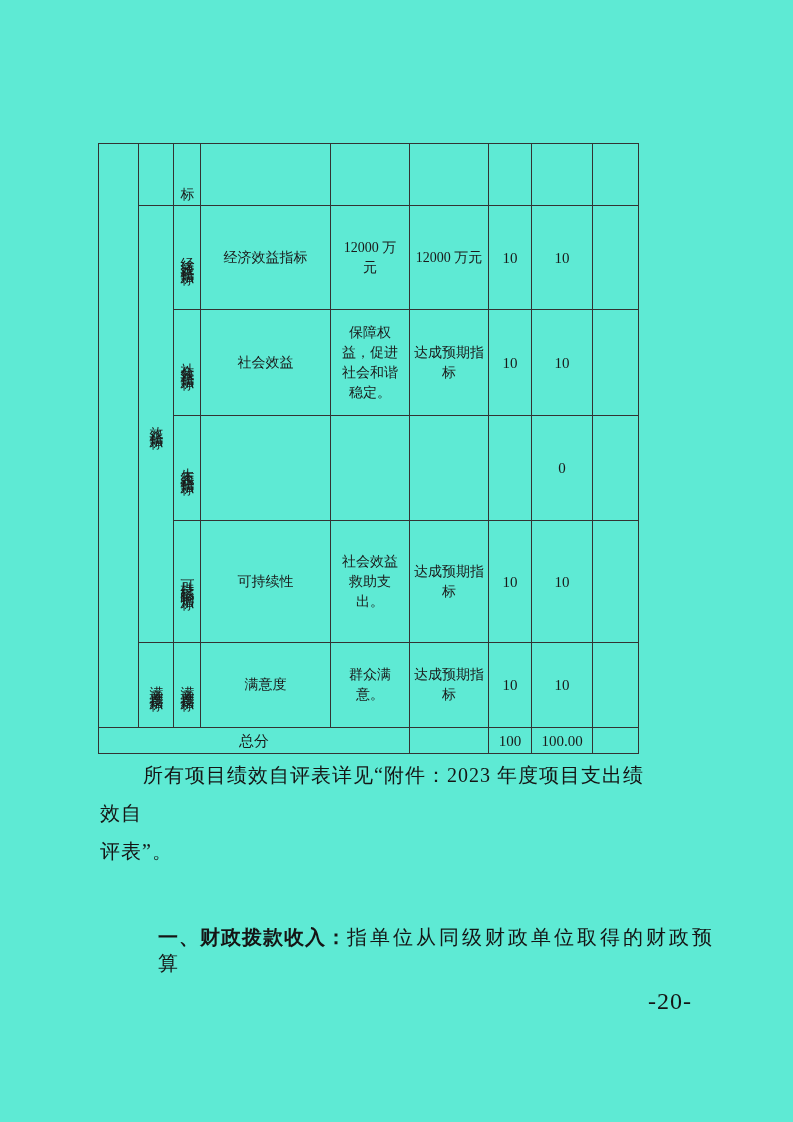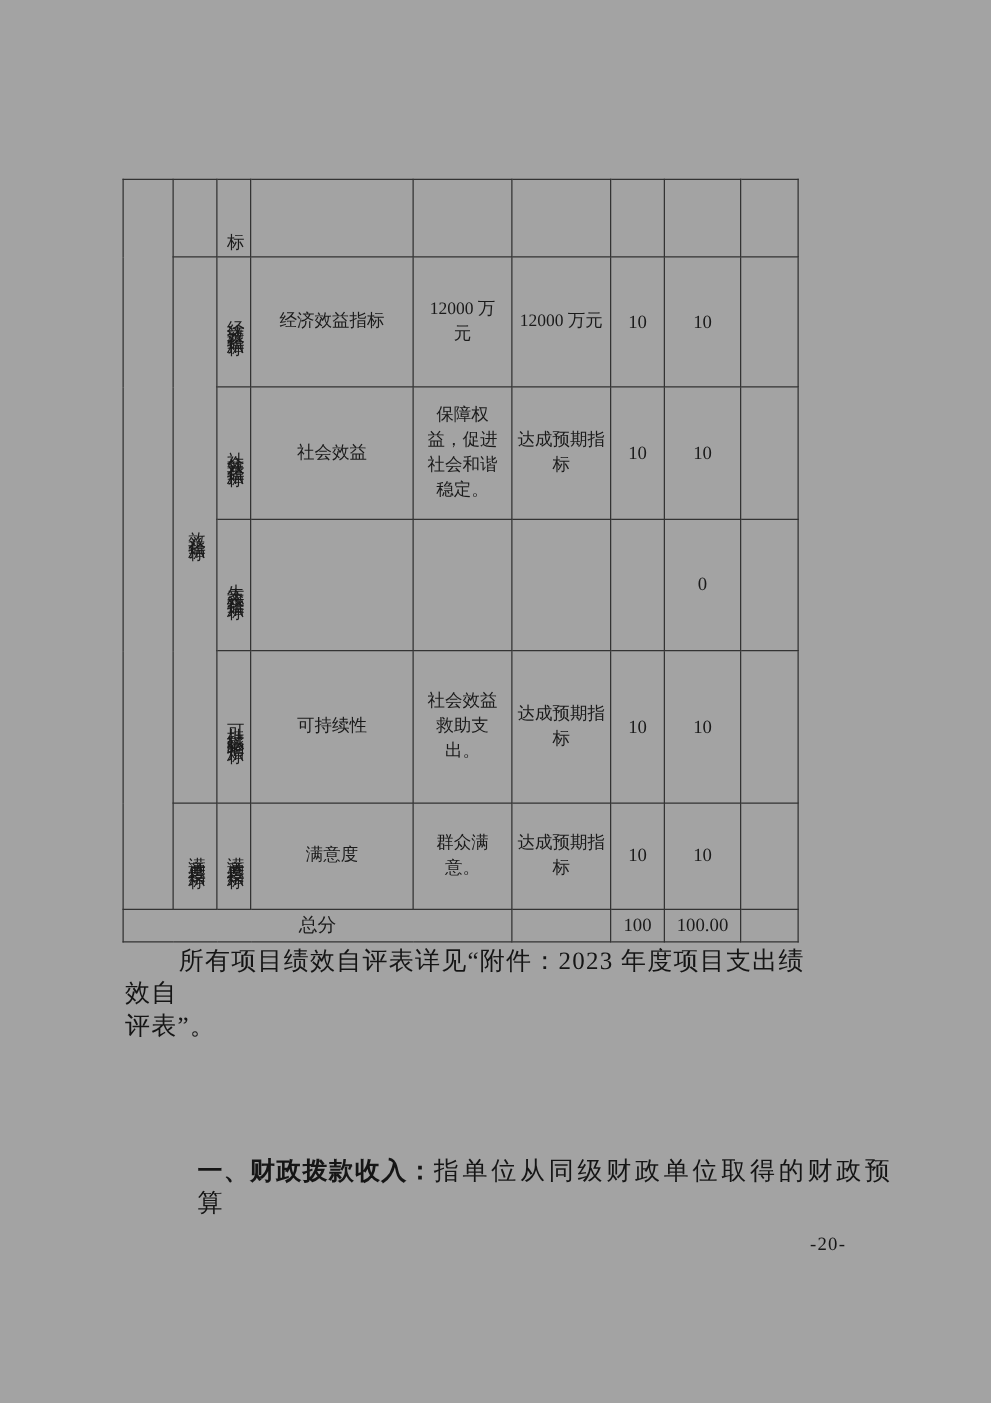--- a/index.html
+++ b/index.html
@@ -1,18 +1,18 @@
 <!DOCTYPE html>
 <html><head>
 <meta charset="utf-8">
 <style>
   * { margin:0; padding:0; box-sizing:border-box; }
   html,body { background:#ffffff; }
   .page {
-    position:relative; width:793px; height:1122px; background:#a3a3a3;
+    position:relative; width:793px; height:1122px; background:#5eead4;
     font-family:"Liberation Serif","DejaVu Serif",serif; color:#1a1a1a;
     overflow:hidden;
   }
   
   .tbl-wrap { position:absolute; left:98px; top:143px; }
   table.perf {
     border-collapse:collapse; table-layout:fixed;
     width:540px; height:610px;
     font-size:14px; line-height:20px;
   }
@@ -28,40 +28,40 @@
   .vtext {
     writing-mode:vertical-rl; text-orientation:upright;
     letter-spacing:3px; line-height:1; display:inline-block;
     max-height:100%;
   }
   td.vtop { vertical-align:top; padding-top:3px; }
   tr.total-row td { font-weight:normal; font-size:15px; }
   
   .note {
     position:absolute; left:100px; top:756px; width:560px;
-    font-size:20px; line-height:26px; letter-spacing:1px;
+    font-size:20px; line-height:38px; letter-spacing:1px;
     text-indent:43px; white-space:pre-line; color:#151515;
   }
   .section-heading {
     position:absolute; left:100px; top:840px; width:660px;
     text-align:center; font-size:22px; font-weight:bold; letter-spacing:3px;
     font-family:"Liberation Sans","DejaVu Sans",sans-serif; color:#0f0f0f;
   }
   .glossary {
     position:absolute; left:158px; top:924px; width:560px;
     font-size:20px; line-height:26px; color:#151515;
   }
   .glossary .term {
     font-weight:bold; letter-spacing:1px;
     font-family:"Liberation Sans","DejaVu Sans",sans-serif;
   }
   .glossary .definition { letter-spacing:3px; }
   .page-number {
     position:absolute; left:648px; top:988px;
-    font-size:15px; letter-spacing:1px; color:#151515;
+    font-size:24px; letter-spacing:1px; color:#151515;
   }
 </style>
 </head>
 <body>
 
 <div class="page">
 
   <div class="tbl-wrap">
     <table class="perf">
       <colgroup>

